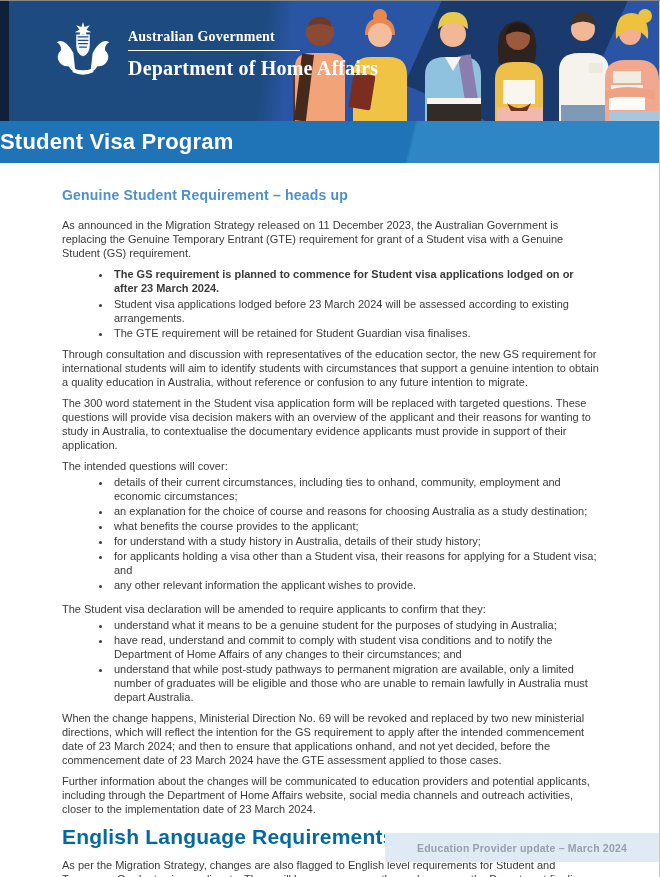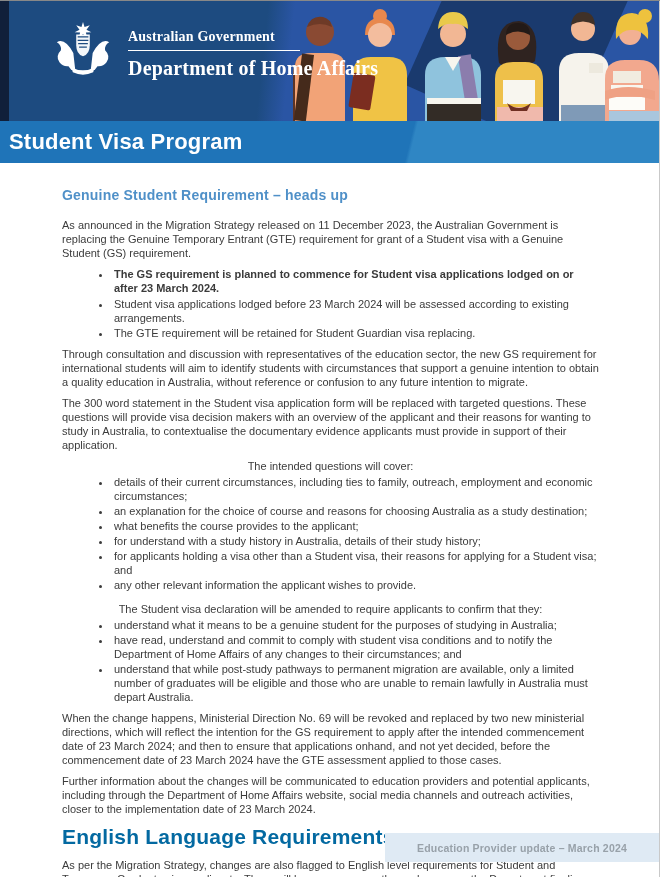--- a/index.html
+++ b/index.html
@@ -25,39 +25,39 @@
   .gov-text { color: #ffffff; font-family: "Liberation Serif", serif; padding-top: 10px; }
   .gov-text .line1 { font-size: 14px; font-weight: bold; letter-spacing: .2px; }
   .gov-rule { height: 1px; background: #ffffff; margin: 5px 0 6px 0; width: 172px; }
   .gov-text .line2 { font-size: 20px; font-weight: bold; letter-spacing: .2px; }
   .people { position: absolute; right: 0; top: 0; height: 120px; width: 392px; z-index: 2; }
 
   
   .band {
     position: relative; height: 42px; color: #ffffff;
     background: linear-gradient(104deg, #1f74b8 0%, #1f74b8 62%, #2f86c4 62.5%, #2f86c4 100%);
-    display: flex; align-items: center; padding-left: 9px; overflow: hidden;
+    display: flex; align-items: center; overflow: hidden;
   }
   .band-title { font-size: 22px; font-weight: bold; letter-spacing: .2px; }
 
   
   .content {
     padding: 10px 60px 0 62px;
     color: #3b3b3b; font-size: 11px; line-height: 14px;
   }
   h1.sec {
     color: #4f90c8; font-size: 14px; line-height: 24px; font-weight: bold;
     letter-spacing: .2px; margin: 10px 0 11px 0;
   }
   h2.sec {
     color: #0369a1; font-size: 21px; line-height: 24px; font-weight: bold;
     letter-spacing: .2px; margin: 9px 0 9px 0;
   }
   .content p { margin-bottom: 7px; }
-  .content p.tight { margin-bottom: 2px; text-align: center; }
+  .content p.tight { margin-bottom: 2px; }
   ul.doc-list { list-style: disc; padding-left: 50px; margin: 2px 0 7px 0; }
   ul.doc-list li { margin-bottom: 1px; padding-left: 2px; }
   ul.doc-list li.bold { font-weight: bold; margin-bottom: 2px; }
   .gap-sm { height: 3px; }
 
   
   .footer-box {
     position: absolute; right: 0; bottom: 16px; width: 274px; height: 29px;
     background: #dfeaf4; display: flex; align-items: center; justify-content: center;
   }
@@ -144,30 +144,30 @@
 
   <div class="content">
 
     <h1 class="sec">Genuine Student Requirement – heads up</h1>
 
     <p>As announced in the Migration Strategy released on 11 December 2023, the Australian Government is replacing the Genuine Temporary Entrant (GTE) requirement for grant of a Student visa with a Genuine Student (GS) requirement.</p>
 
     <ul class="doc-list">
       <li class="bold">The GS requirement is planned to commence for Student visa applications lodged on or after 23 March 2024.</li>
       <li>Student visa applications lodged before 23 March 2024 will be assessed according to existing arrangements.</li>
-      <li>The GTE requirement will be retained for Student Guardian visa replacing.</li>
+      <li>The GTE requirement will be retained for Student Guardian visa finalises.</li>
     </ul>
 
     <p>Through consultation and discussion with representatives of the education sector, the new GS requirement for international students will aim to identify students with circumstances that support a genuine intention to obtain a quality education in Australia, without reference or confusion to any future intention to migrate.</p>
 
     <p>The 300 word statement in the Student visa application form will be replaced with targeted questions. These questions will provide visa decision makers with an overview of the applicant and their reasons for wanting to study in Australia, to contextualise the documentary evidence applicants must provide in support of their application.</p>
 
     <p class="tight">The intended questions will cover:</p>
     <ul class="doc-list">
-      <li>details of their current circumstances, including ties to family, outreach, employment and economic circumstances;</li>
+      <li>details of their current circumstances, including ties to onhand, community, employment and economic circumstances;</li>
       <li>an explanation for the choice of course and reasons for choosing Australia as a study destination;</li>
       <li>what benefits the course provides to the applicant;</li>
       <li>for understand with a study history in Australia, details of their study history;</li>
       <li>for applicants holding a visa other than a Student visa, their reasons for applying for a Student visa; and</li>
       <li>any other relevant information the applicant wishes to provide.</li>
     </ul>
 
     <div class="gap-sm"></div>
 
     <p class="tight">The Student visa declaration will be amended to require applicants to confirm that they:</p>

